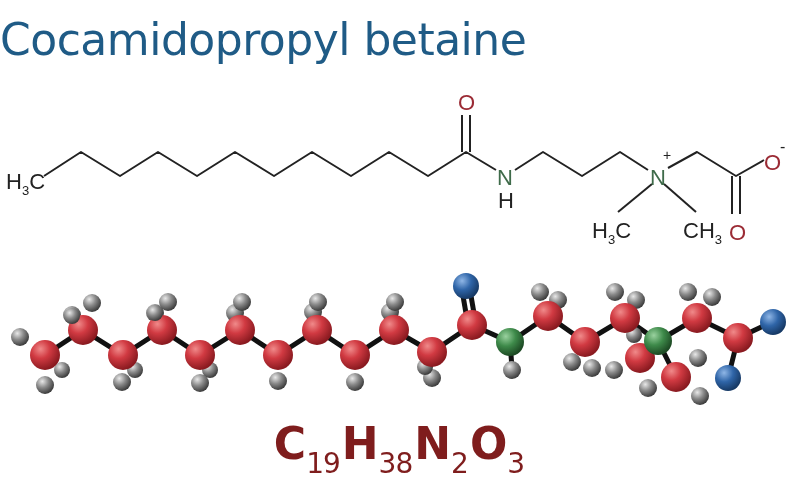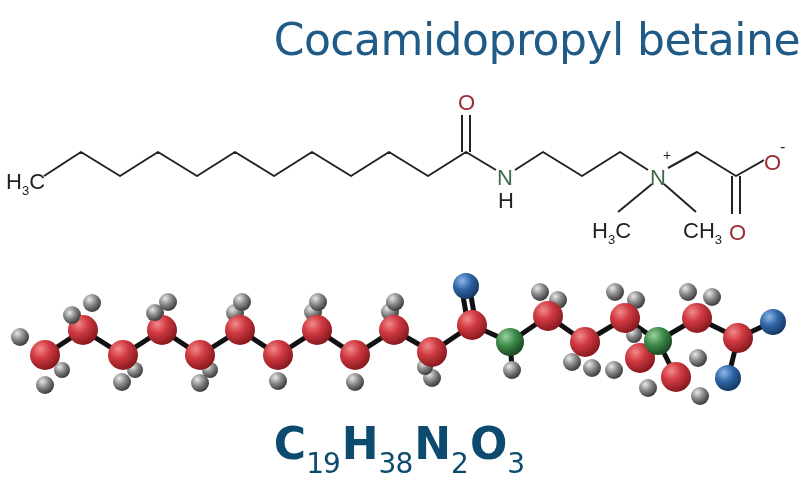--- a/index.html
+++ b/index.html
@@ -1,19 +1,19 @@
 <!DOCTYPE html>
 <html><head>
 <meta charset="utf-8">
 <style>
   html, body { margin:0; padding:0; background:#ffffff; }
   body { width:800px; height:500px; position:relative; overflow:hidden; font-family:"DejaVu Sans", sans-serif; }
-  .title { position:absolute; left:0; top:14px; width:800px; text-align:right; font-size:44px; color:#1f5b86; font-family:"DejaVu Sans", sans-serif; letter-spacing:-0.5px; }
+  .title { position:absolute; left:0; top:14px; width:800px; text-align:left; font-size:44px; color:#1f5b86; font-family:"DejaVu Sans", sans-serif; letter-spacing:-0.5px; }
   svg.canvas { position:absolute; left:0; top:0; }
-  .formula { position:absolute; left:0; top:418px; width:800px; text-align:center; color:#0c4a6e; font-family:"DejaVu Sans", sans-serif; font-size:44px; font-weight:bold; letter-spacing:-1px; }
+  .formula { position:absolute; left:0; top:418px; width:800px; text-align:center; color:#7f1d1d; font-family:"DejaVu Sans", sans-serif; font-size:44px; font-weight:bold; letter-spacing:-1px; }
   .formula sub { font-size:28px; font-weight:normal; vertical-align:-14px; margin-left:1px; margin-right:2px; }
   .lbl { font-family:"Liberation Sans Narrow","Liberation Sans", sans-serif; }
 </style>
 </head>
 <body>
 
 <div class="title">Cocamidopropyl betaine</div>
 
 <svg class="canvas" width="800" height="500" viewBox="0 0 800 500">
   <defs>

